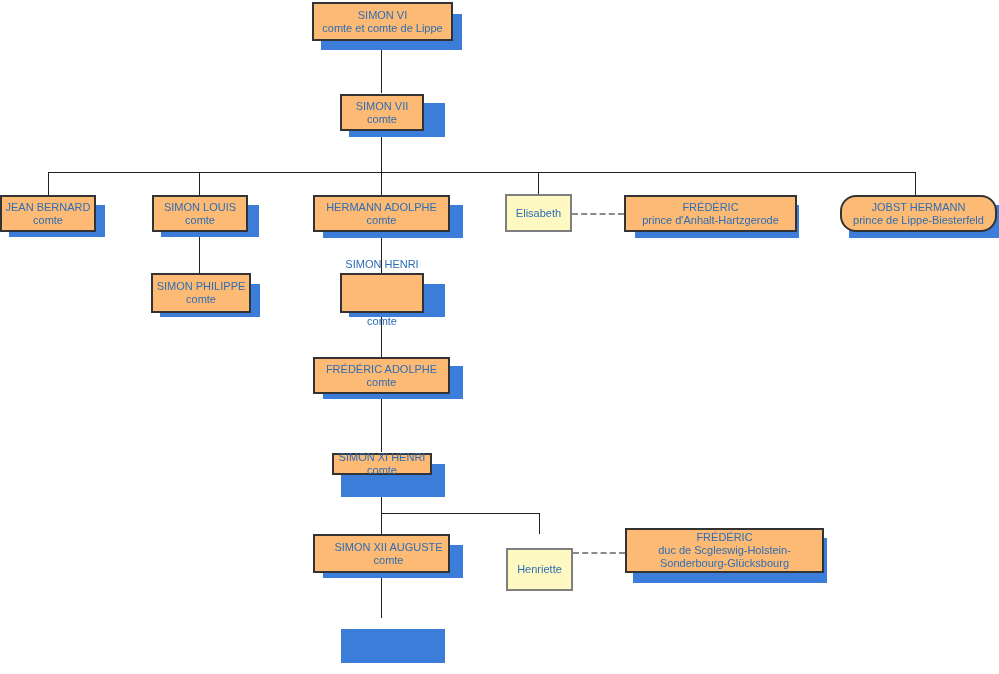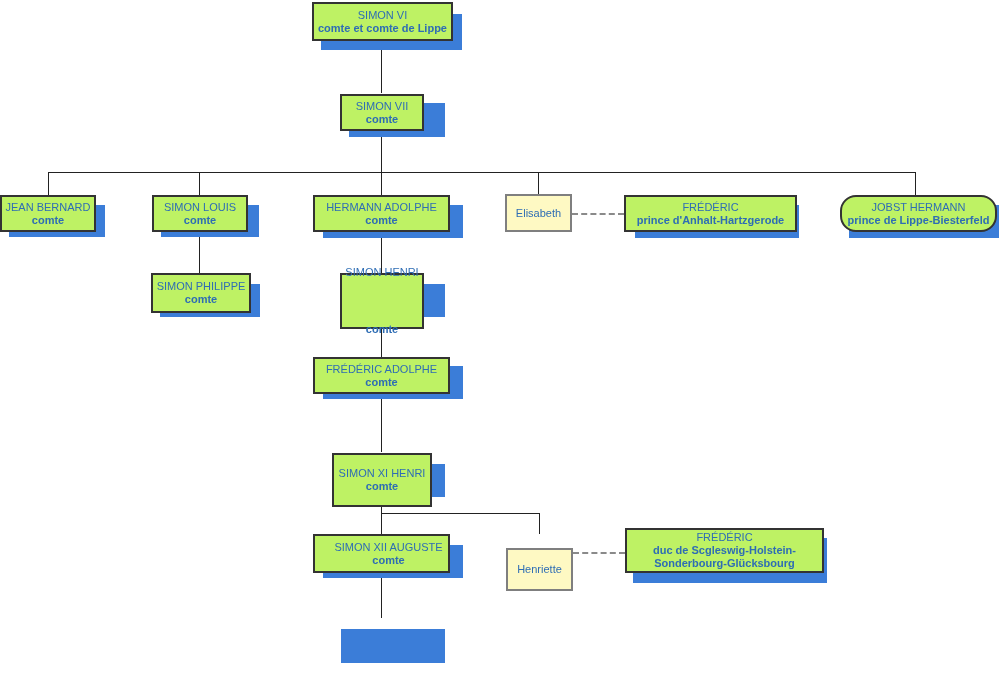--- a/index.html
+++ b/index.html
@@ -18,34 +18,34 @@
   .line.v{width:1px;}
   .dashline{
     position:absolute;
     height:0;
     border-top:2px dashed #8a8a8a;
   }
   
   .node{
     position:absolute;
     box-sizing:border-box;
-    background:#bef264;
+    background:#fdba74;
     border:2px solid #333333;
     color:#2e6db4;
     font-size:11px;
     line-height:13px;
     text-align:center;
     display:flex;
     flex-direction:column;
     align-items:center;
     justify-content:center;
     z-index:4;
   }
   .node .nm{display:block;white-space:nowrap;}
-  .node .ti{display:block;font-weight:bold;}
+  .node .ti{display:block;}
   .node.wrap .ti{white-space:normal;}
   
   .node.spouse{
     border:2px solid #7f7f7f;
     background:#fef9c3;
   }
   
   .shadow{
     position:absolute;
     background:#3b7dd8;
@@ -141,31 +141,31 @@
   <div class="node" style="left:840px;top:195px;width:157px;height:37px;border-radius:16px;">
     <span class="nm">JOBST HERMANN</span>
     <span class="ti">prince de Lippe-Biesterfeld</span>
   </div>
 
   <div class="node" style="left:151px;top:273px;width:100px;height:40px;">
     <span class="nm">SIMON PHILIPPE</span>
     <span class="ti">comte</span>
   </div>
 
-  <div class="node" style="left:340px;top:273px;width:84px;height:56px;gap:44px;">
+  <div class="node" style="left:340px;top:273px;width:84px;height:40px;gap:44px;">
     <span class="nm">SIMON HENRI</span>
     <span class="ti">comte</span>
   </div>
 
   <div class="node" style="left:313px;top:357px;width:137px;height:37px;">
     <span class="nm">FRÉDÉRIC ADOLPHE</span>
     <span class="ti">comte</span>
   </div>
 
-  <div class="node" style="left:332px;top:453px;width:100px;height:54px;">
+  <div class="node" style="left:332px;top:453px;width:100px;height:22px;">
     <span class="nm">SIMON XI HENRI</span>
     <span class="ti">comte</span>
   </div>
 
   <div class="node" style="left:313px;top:534px;width:137px;height:39px;padding-left:14px;">
     <span class="nm">SIMON XII AUGUSTE</span>
     <span class="ti">comte</span>
   </div>
 
   <div class="node spouse" style="left:506px;top:534px;width:67px;height:43px;margin-top:14px;">

